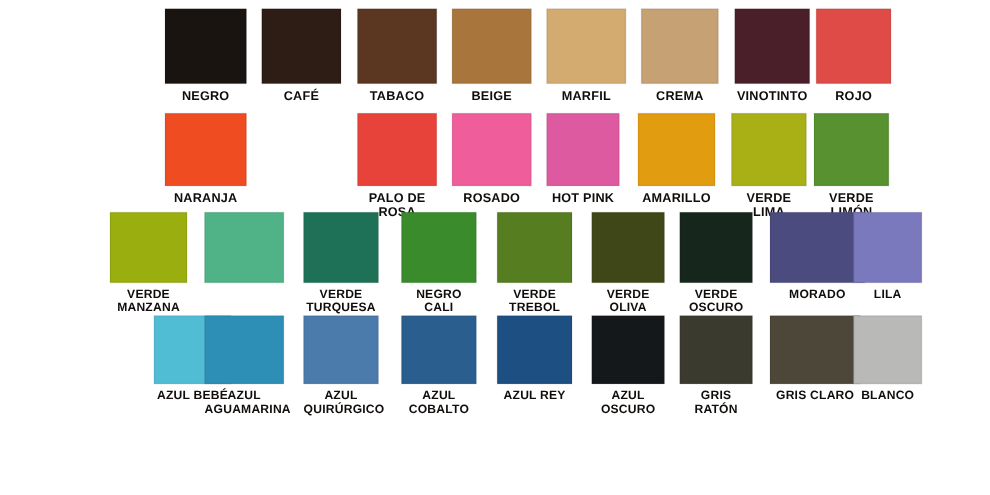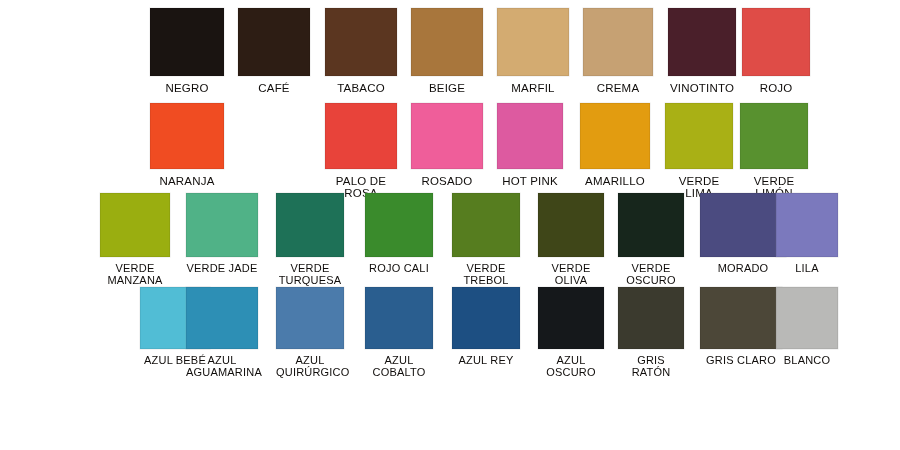--- a/index.html
+++ b/index.html
@@ -36,21 +36,21 @@
     width: 100%;
     box-sizing: border-box;
     border: 1px solid rgba(0,0,0,0.06);
     box-shadow: 0 0 0 0.5px rgba(120,120,120,0.18);
   }
   .swatch-label {
     display: block;
     width: 100%;
     text-align: center;
     font-family: "Liberation Sans", sans-serif;
-    font-weight: normal;
+    font-weight: bold;
     color: #100d0b;
     letter-spacing: 0.2px;
     line-height: 1.08;
     white-space: pre-line;
     margin-top: 6px;
   }
   .r1 .swatch-label, .r2 .swatch-label { font-size: 11.5px; }
   .r3 .swatch-label, .r4 .swatch-label { font-size: 11px; }
 </style>
 </head>
@@ -122,30 +122,29 @@
       </div>
     </div>
   <div class="swatch-row r3" style="top: 193px; height: 103px;">
       <div class="swatch-cell" style="left: 100px; width: 70px;">
         <span class="swatch-chip" title="VERDE MANZANA" style="height: 64px; background: rgb(154, 174, 16);"></span>
         <span class="swatch-label">VERDE
 MANZANA</span>
       </div>
       <div class="swatch-cell" style="left: 186px; width: 72px;">
         <span class="swatch-chip" title="VERDE JADE" style="height: 64px; background: rgb(80, 178, 135);"></span>
-        <span class="swatch-label">VERDE JADE</span>
       </div>
       <div class="swatch-cell" style="left: 276px; width: 68px;">
         <span class="swatch-chip" title="VERDE TURQUESA" style="height: 64px; background: rgb(30, 113, 87);"></span>
         <span class="swatch-label">VERDE
 TURQUESA</span>
       </div>
       <div class="swatch-cell" style="left: 365px; width: 68px;">
         <span class="swatch-chip" title="VERDE CALI" style="height: 64px; background: rgb(58, 139, 44);"></span>
-        <span class="swatch-label">ROJO CALI</span>
+        <span class="swatch-label">NEGRO CALI</span>
       </div>
       <div class="swatch-cell" style="left: 452px; width: 68px;">
         <span class="swatch-chip" title="VERDE TREBOL" style="height: 64px; background: rgb(86, 125, 31);"></span>
         <span class="swatch-label">VERDE TREBOL</span>
       </div>
       <div class="swatch-cell" style="left: 538px; width: 66px;">
         <span class="swatch-chip" title="VERDE OLIVA" style="height: 64px; background: rgb(63, 70, 24);"></span>
         <span class="swatch-label">VERDE OLIVA</span>
       </div>
       <div class="swatch-cell" style="left: 618px; width: 66px;">

